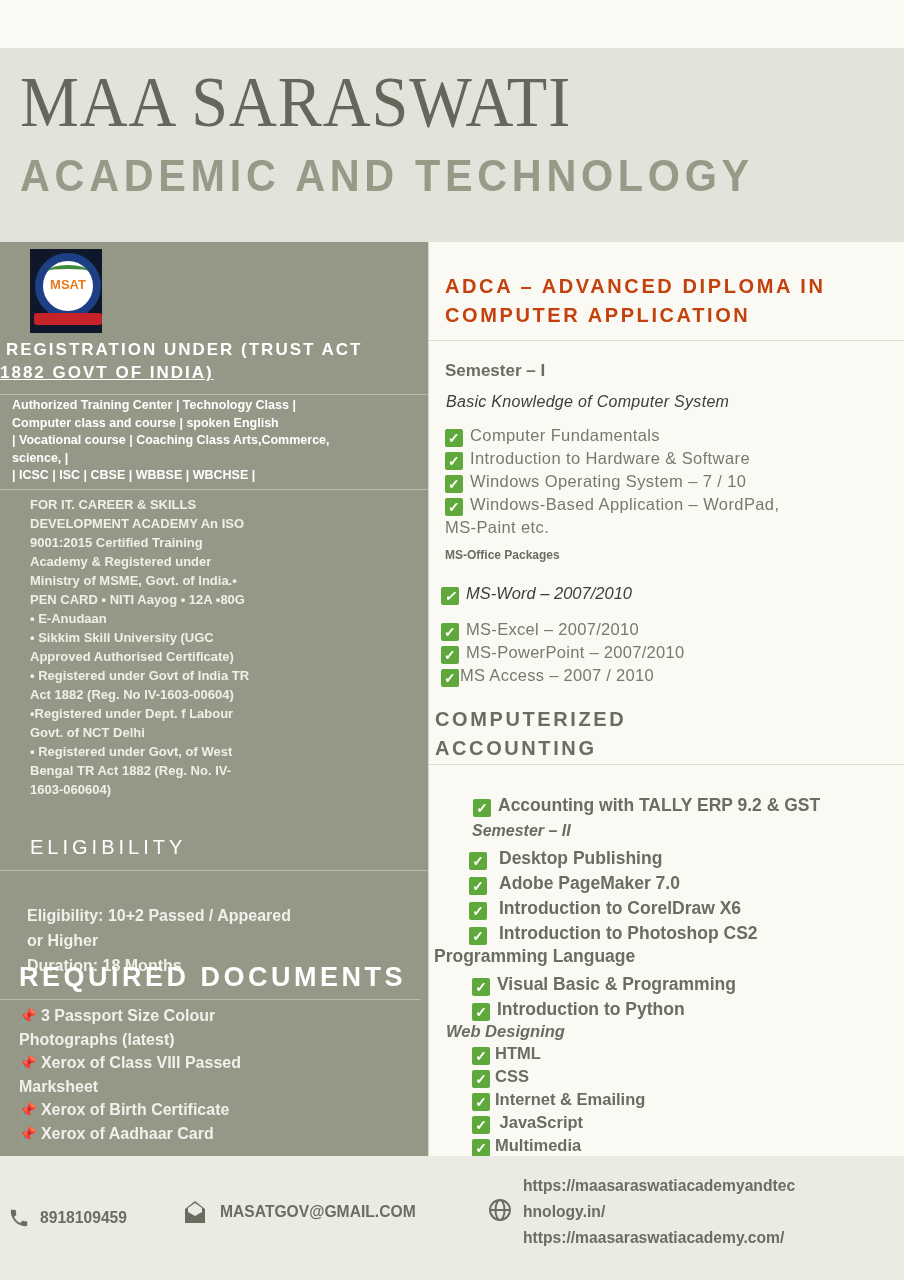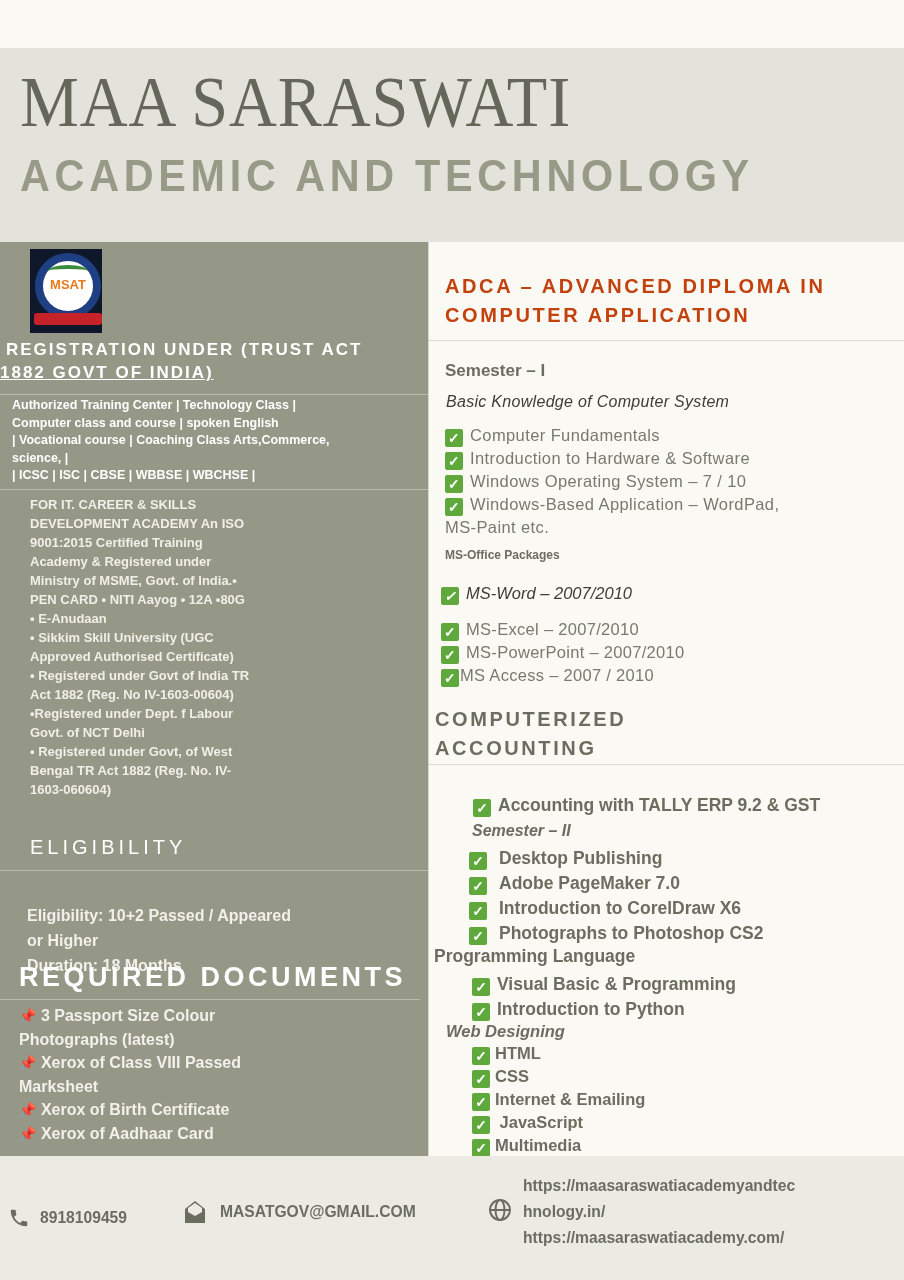--- a/index.html
+++ b/index.html
@@ -173,21 +173,21 @@
     <div>ACCOUNTING</div>
   </div>
   <div class="divider-r" style="top:522px;"></div>
 
   <div class="r-abs tally"><span class="check">✓</span><span>Accounting with TALLY ERP 9.2 &amp; GST</span></div>
   <div class="r-abs sem2">Semester – II</div>
   <div class="r-abs sem2-list">
     <div><span class="check">✓</span><span>Desktop Publishing</span></div>
     <div><span class="check">✓</span><span>Adobe PageMaker 7.0</span></div>
     <div><span class="check">✓</span><span>Introduction to CorelDraw X6</span></div>
-    <div><span class="check">✓</span><span>Photographs to Photoshop CS2</span></div>
+    <div><span class="check">✓</span><span>Introduction to Photoshop CS2</span></div>
   </div>
 
   <div class="r-abs prog">Programming Language</div>
   <div class="r-abs prog-list">
     <div><span class="check">✓</span><span>Visual Basic &amp; Programming</span></div>
     <div><span class="check">✓</span><span>Introduction to Python</span></div>
   </div>
 
   <div class="r-abs web">Web Designing</div>
   <div class="r-abs web-list">

